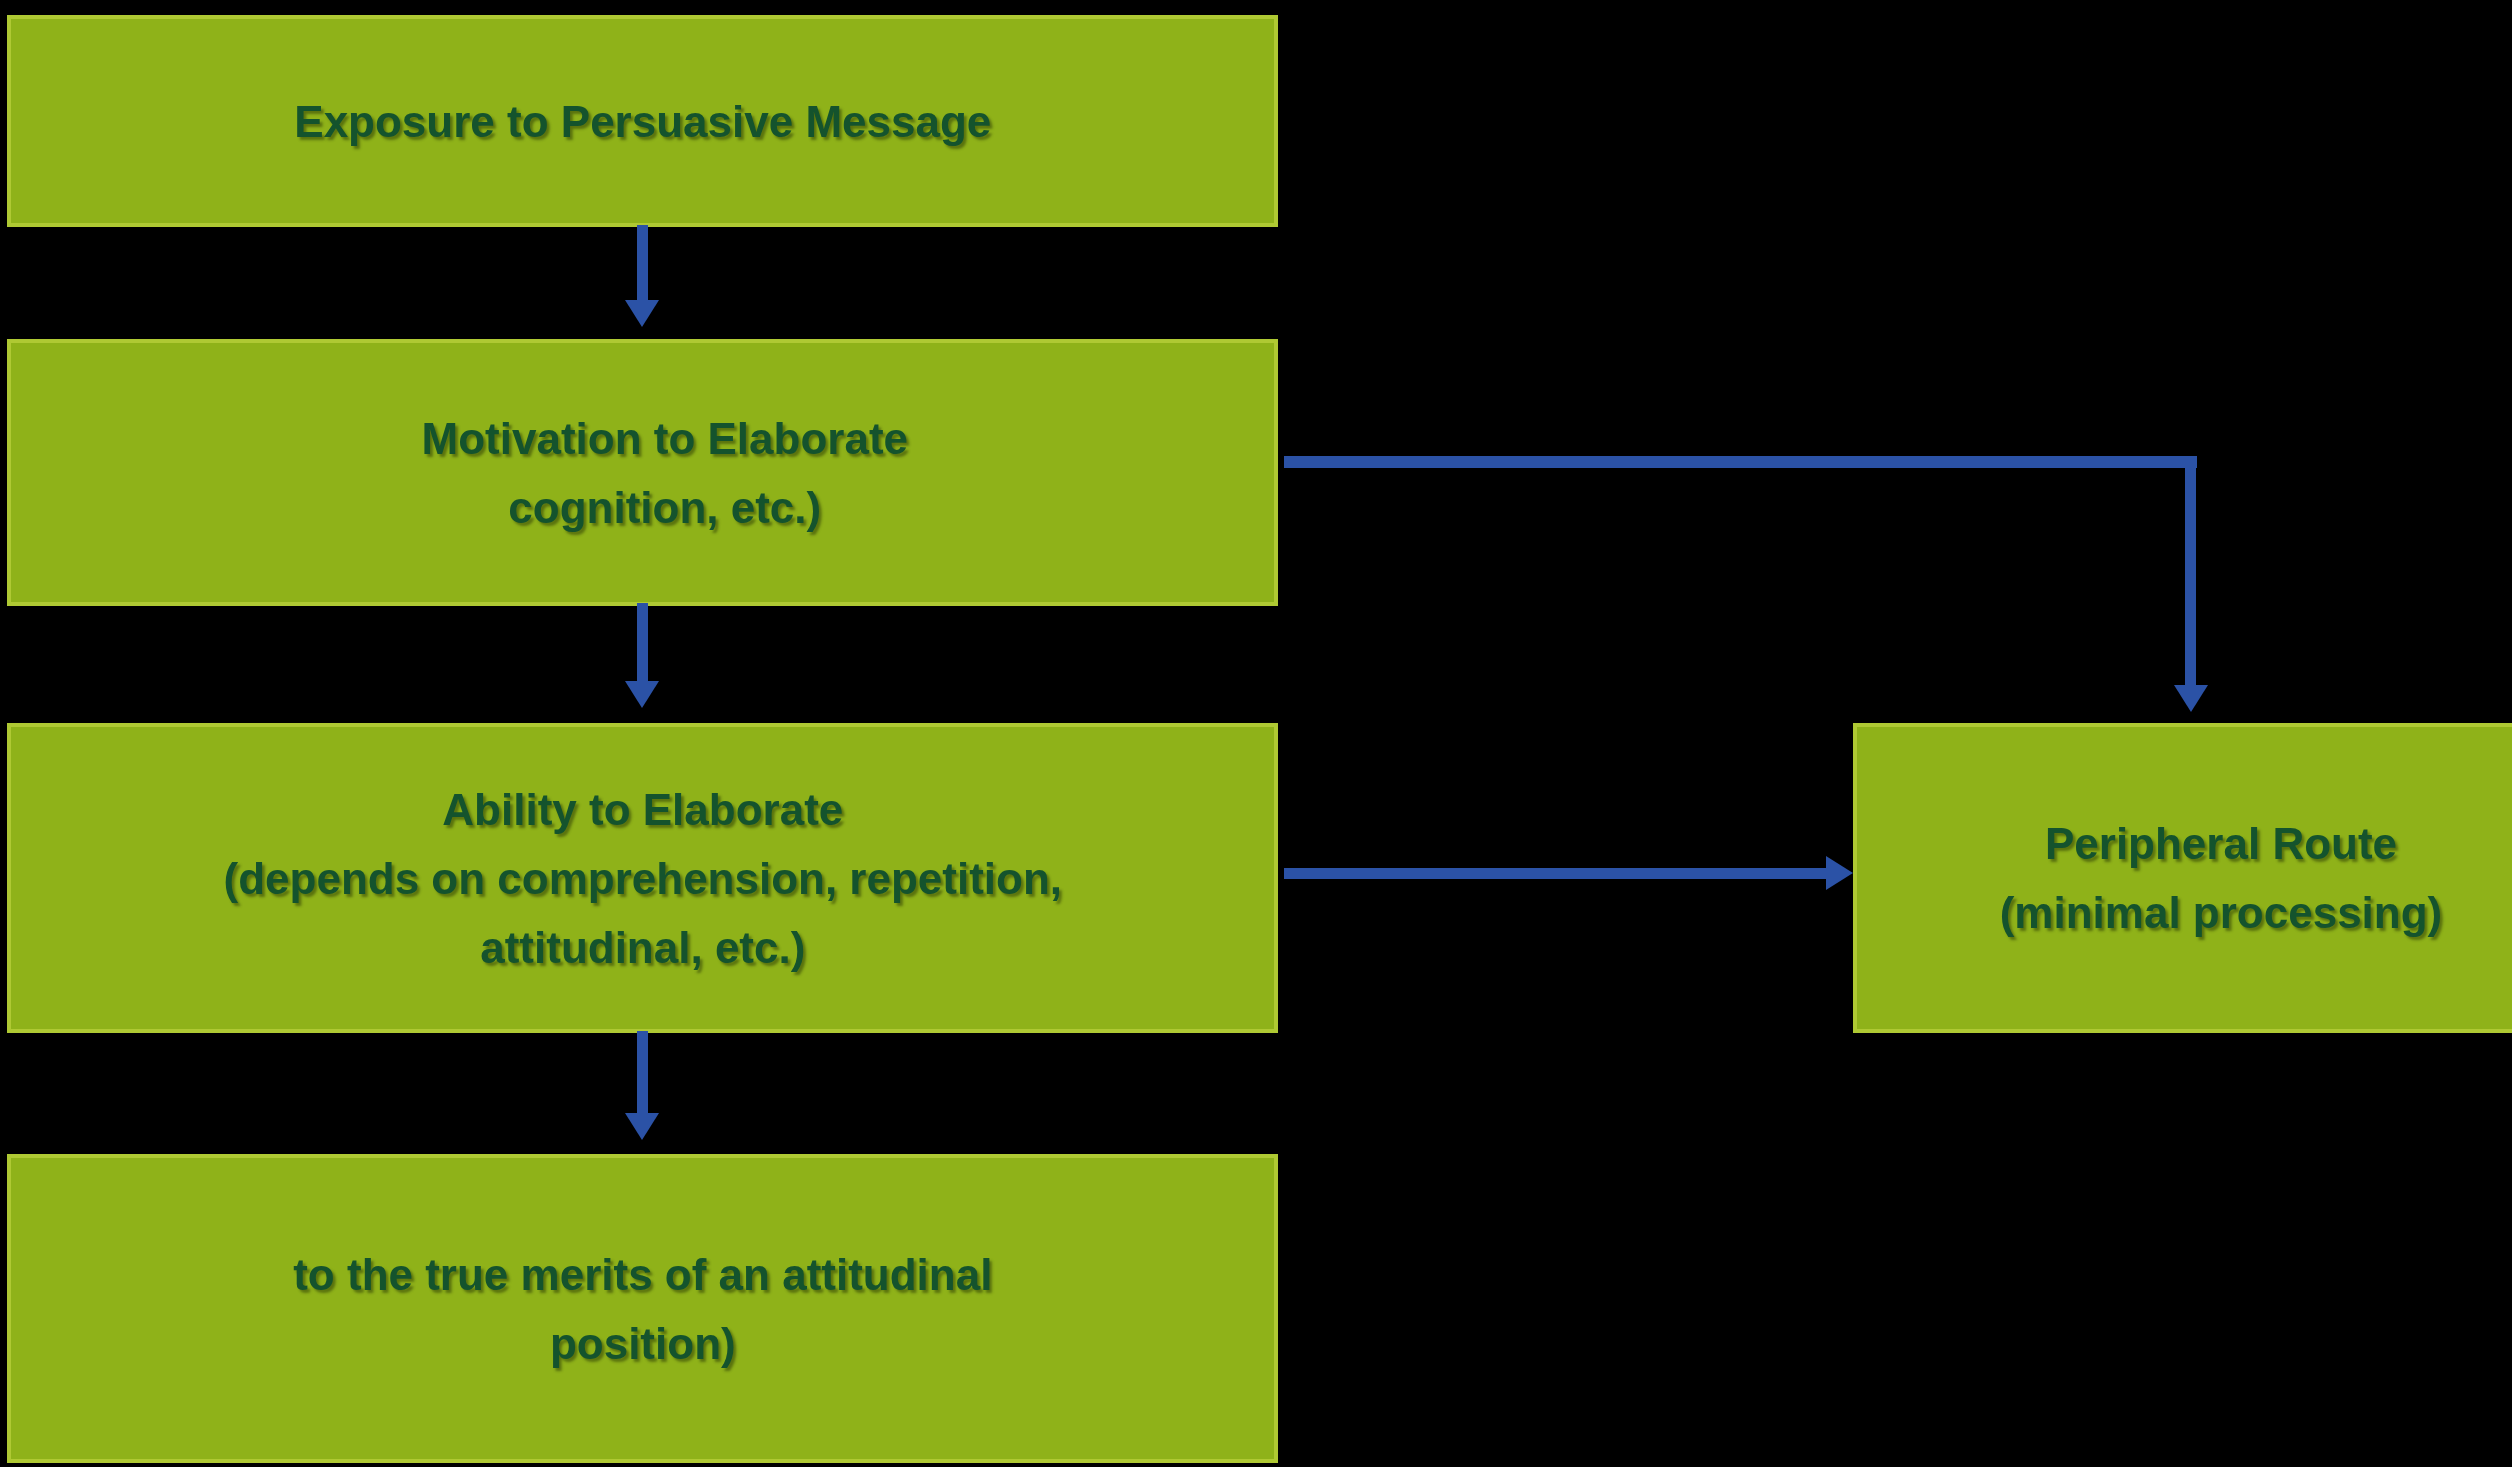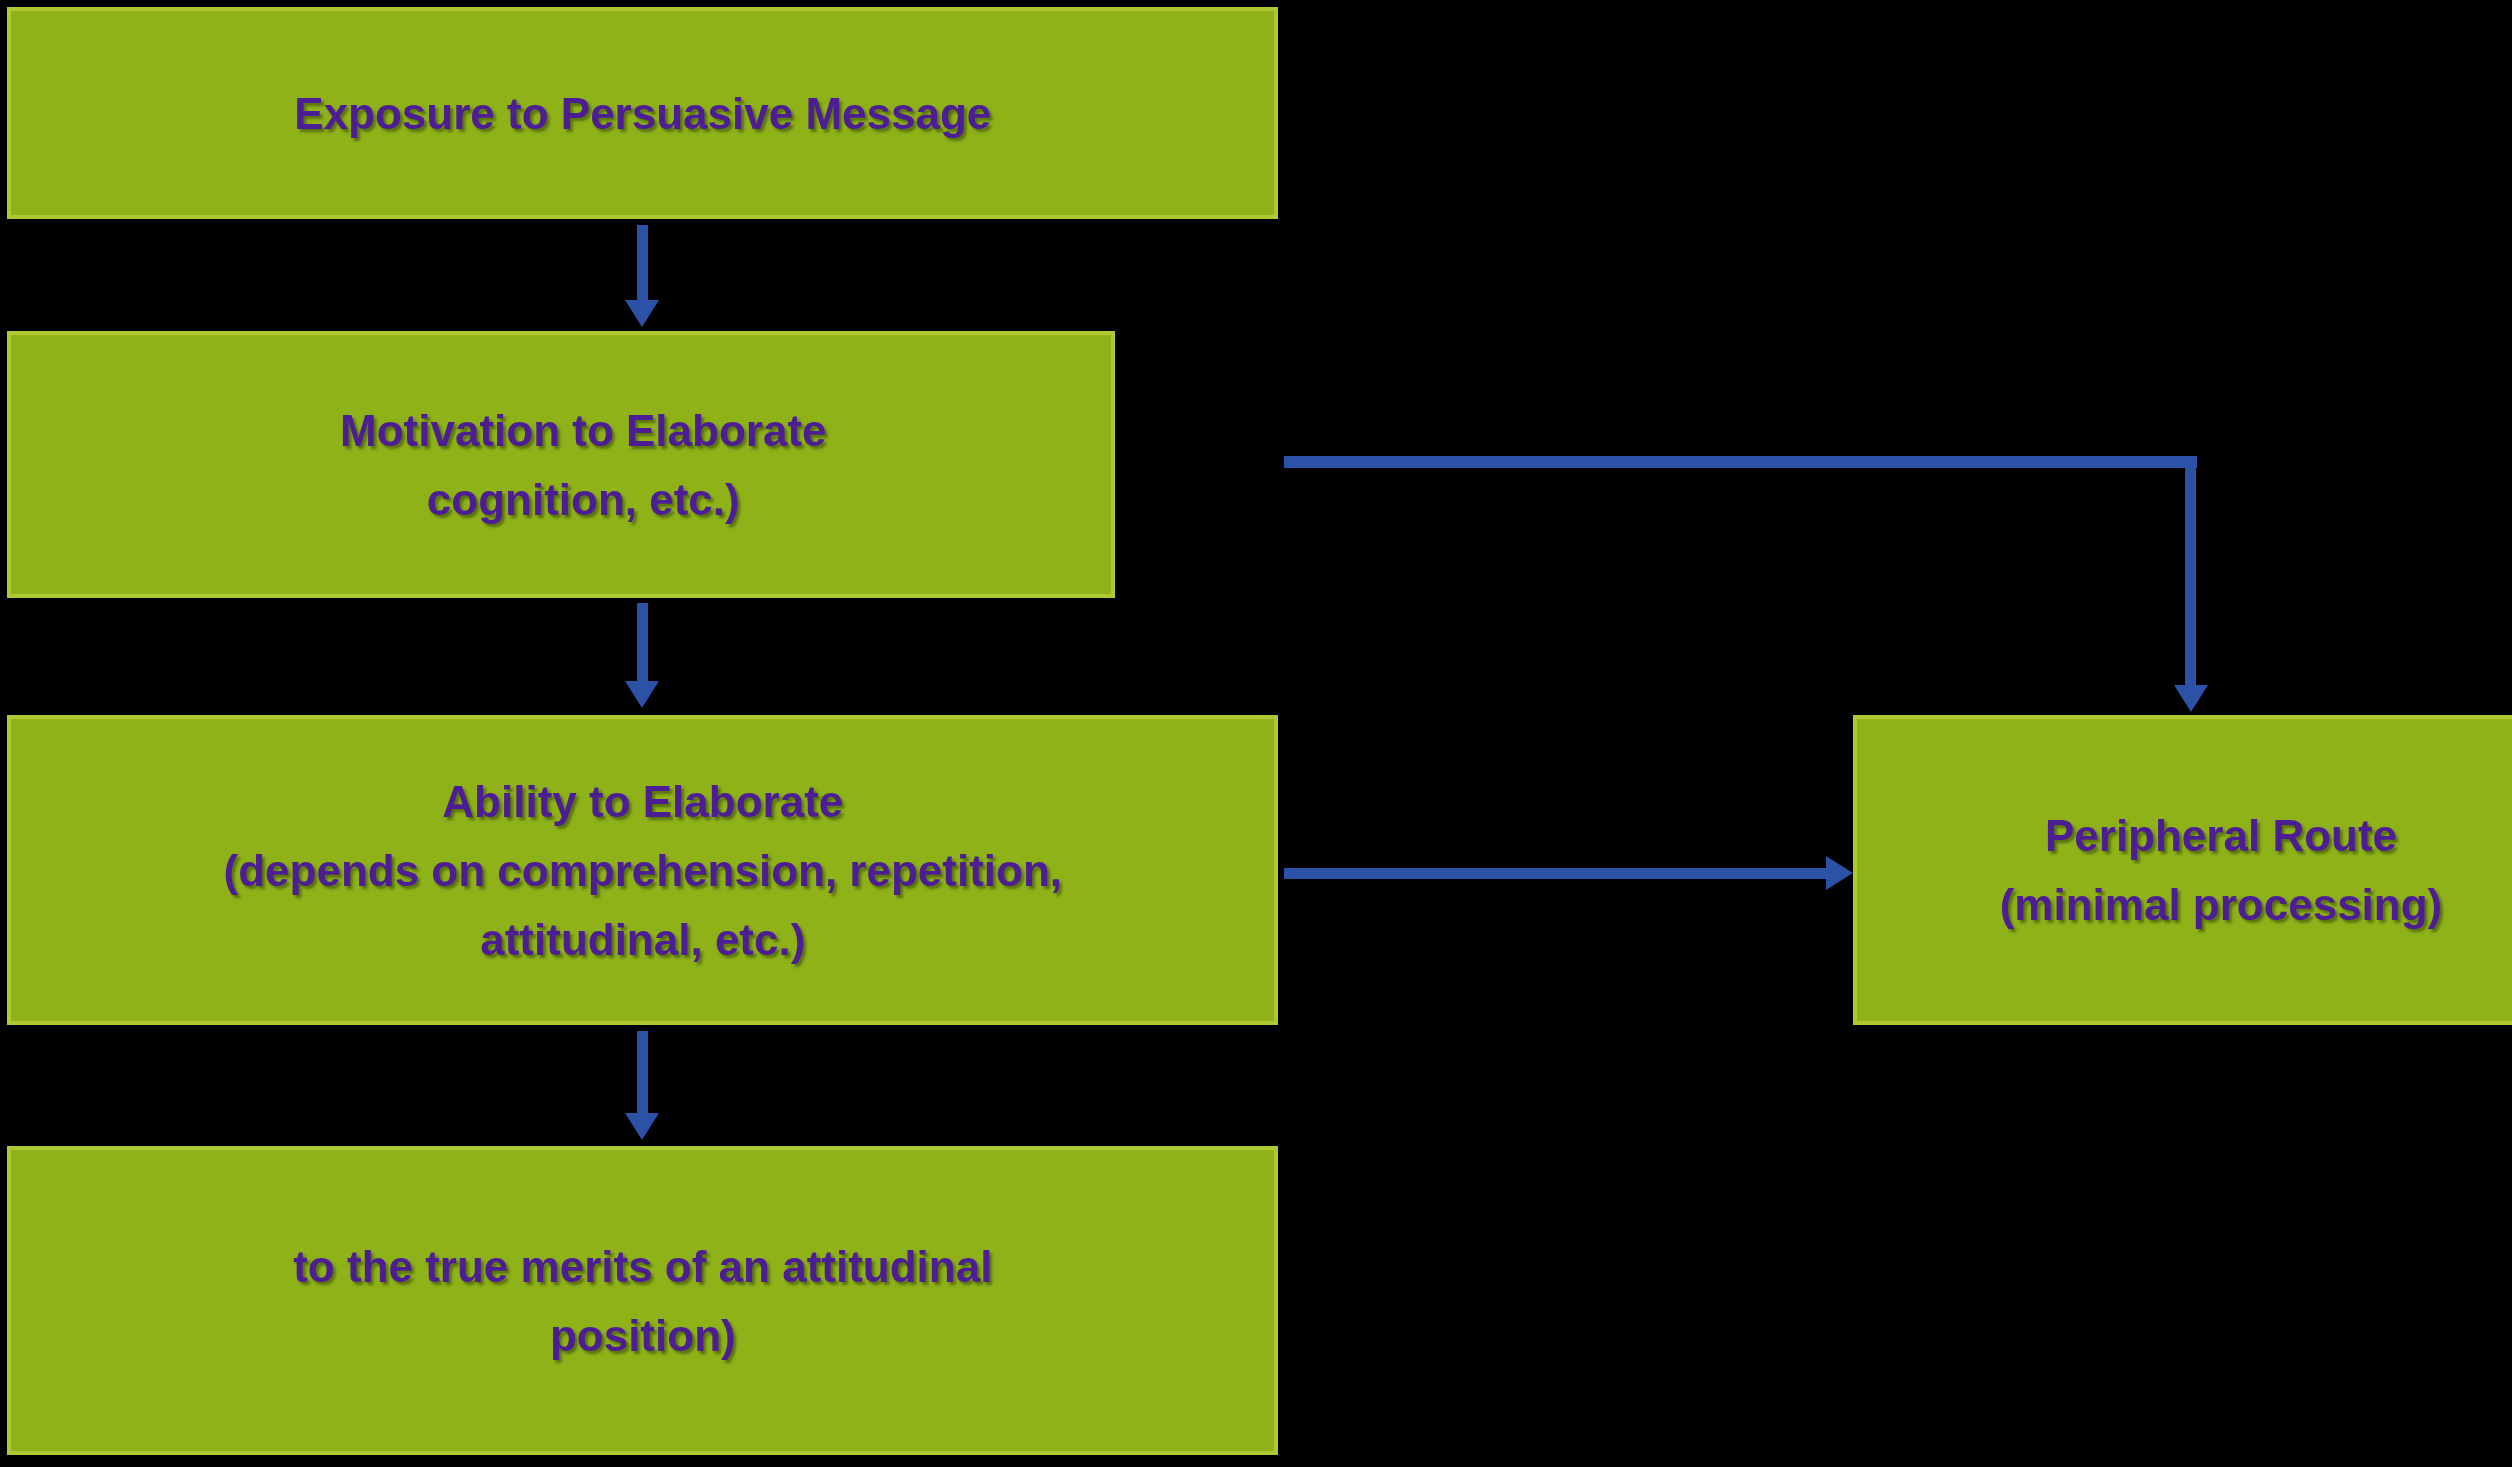--- a/index.html
+++ b/index.html
@@ -14,45 +14,46 @@
   .box {
     position: absolute;
     box-sizing: border-box;
     background: #8FB219;
     border: 4.6px solid #AFC933;
     display: flex;
     flex-direction: column;
     justify-content: center;
     align-items: center;
     text-align: center;
-    color: #4c1d95;
+    color: #14532d;
     font-weight: bold;
     font-size: 44px;
     line-height: 69px;
     text-shadow: 2.7px 2.7px 2.7px rgba(25, 35, 0, 0.45);
+    margin-top: 8px;
   }
   .box .line { width: 100%; }
   .arrow-part { position: absolute; background: #2B52A6; }
   .head-down {
     position: absolute;
     width: 0; height: 0;
     border-left: 17.3px solid transparent;
     border-right: 17.3px solid transparent;
     border-top: 27px solid #2B52A6;
   }
   .head-right {
     position: absolute;
     width: 0; height: 0;
     border-top: 17.3px solid transparent;
     border-bottom: 17.3px solid transparent;
     border-left: 27px solid #2B52A6;
   }
   
   #box-exposure   { left: 7.3px;    top: 7.3px;    width: 1271px; height: 212px; }
-  #box-motivation { left: 7.3px;    top: 331px;  width: 1108px; height: 267px; padding-left: 44px; }
+  #box-motivation { left: 7.3px;    top: 331px;  width: 1271px; height: 267px; padding-left: 44px; }
   #box-ability    { left: 7.3px;    top: 715px;  width: 1271px; height: 310px; }
   #box-central    { left: 7.3px;    top: 1146px; width: 1271px; height: 309px; }
   #box-peripheral { left: 1853px; top: 715px;  width: 722px;  height: 310px; padding-left: 14px; }
 </style>
 </head>
 <body>
 
 <div class="stage">
 
   <div class="box" id="box-exposure">

